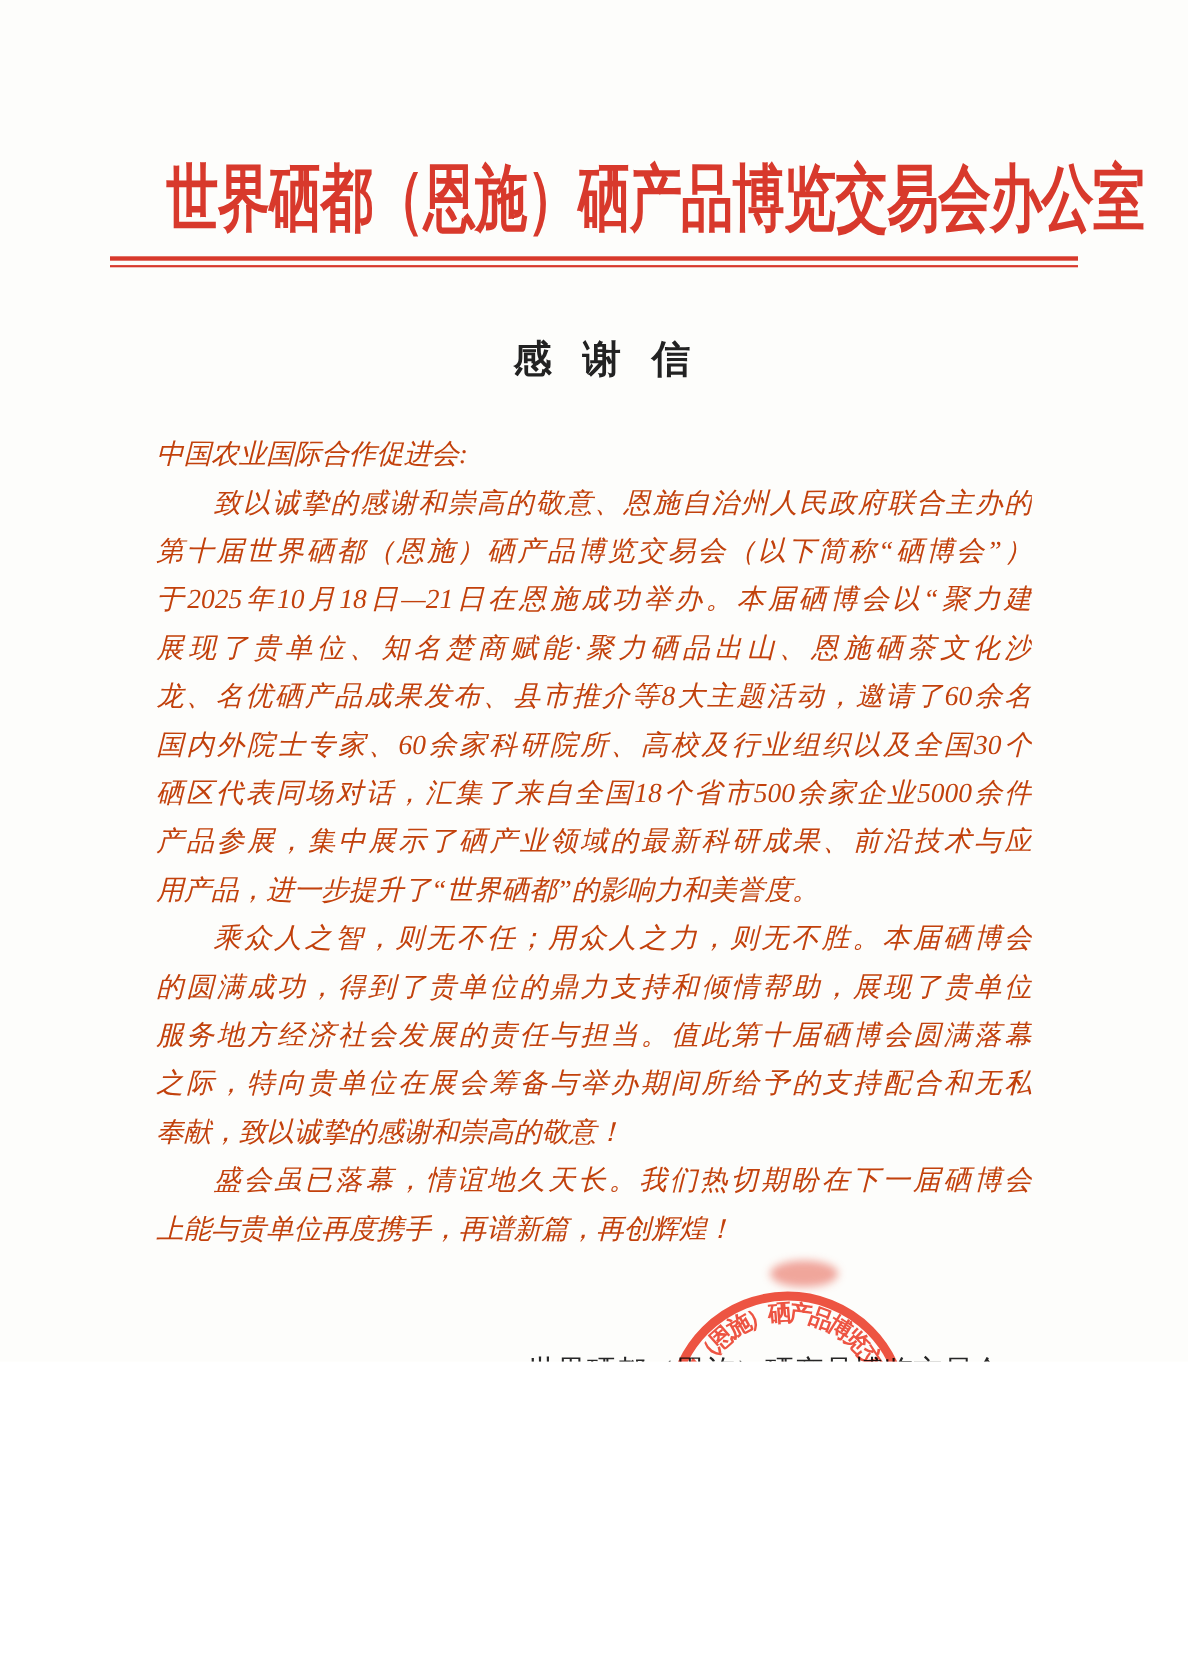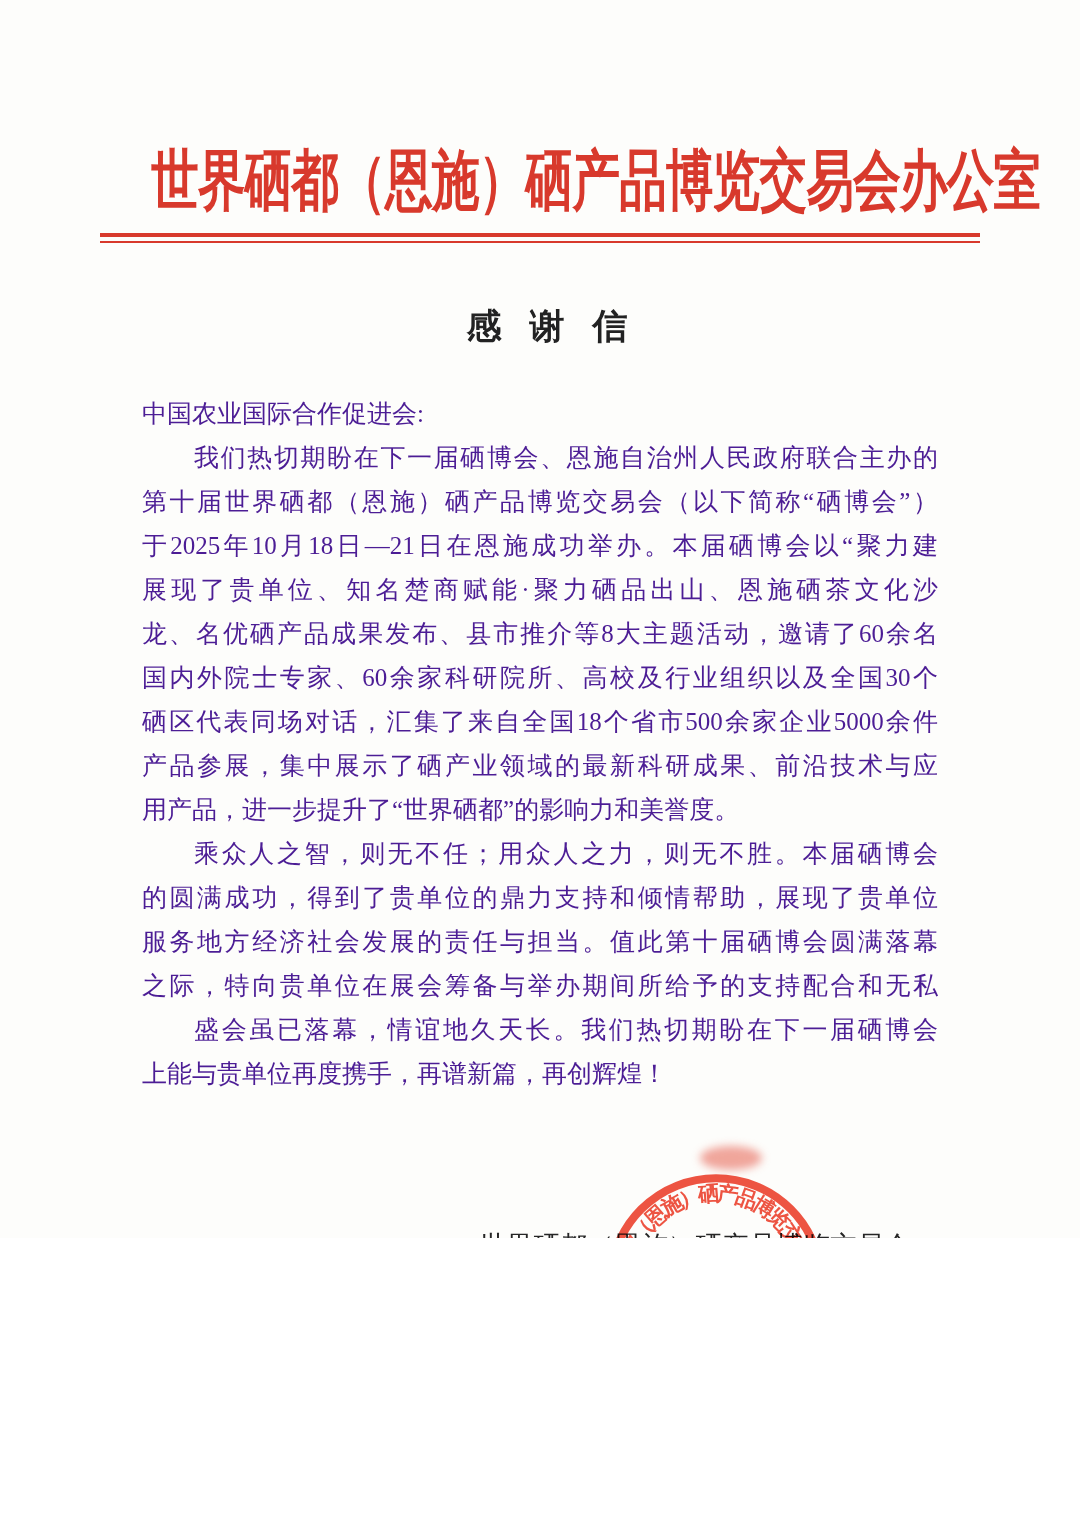--- a/index.html
+++ b/index.html
@@ -21,21 +21,21 @@
   .rule.h-thin  { top:241px; left:100px; width:880px; height:2px; }
   .rule.f-thin  { top:1402px; left:95px; width:880px; height:2px; }
   .rule.f-thick { top:1408px; left:95px; width:880px; height:4px; }
   .letter-title {
     position:absolute; top:303px; left:0; width:1080px;
     text-align:center; font-size:35px; font-weight:bold; color:#222;
     letter-spacing:28px; text-indent:28px; white-space:nowrap;padding-left:14px;
   }
   .body-block {
     position:absolute; top:392px; left:142px; width:796px;
-    font-size:25px; line-height:44px; color:#4c1d95;
+    font-size:25px; line-height:44px; color:#c2410c;font-style:italic;
   }
   .bline {
     height:44px; overflow:hidden;
     text-align:justify; text-align-last:justify; text-justify:inter-character;
   }
   .bline.end { text-align-last:left; }
   .bline.indent { text-indent:52px; }
   .salutation { height:44px; text-align:left; }
   .sig {
     position:absolute; left:455px; width:480px; text-align:center;
@@ -61,33 +61,34 @@
 
   <div class="letterhead-title">世界硒都（恩施）硒产品博览交易会办公室</div>
 
   <div class="rule h-thick"></div>
   <div class="rule h-thin"></div>
 
   <div class="letter-title">感谢信</div>
 
   <div class="body-block">
     <div class="salutation">中国农业国际合作促进会:</div>
-    <div class="bline indent">我们热切期盼在下一届硒博会、恩施自治州人民政府联合主办的</div>
+    <div class="bline indent">致以诚挚的感谢和崇高的敬意、恩施自治州人民政府联合主办的</div>
     <div class="bline">第十届世界硒都（恩施）硒产品博览交易会（以下简称“硒博会”）</div>
     <div class="bline">于2025年10月18日—21日在恩施成功举办。本届硒博会以“聚力建</div>
     <div class="bline">展现了贵单位、知名楚商赋能·聚力硒品出山、恩施硒茶文化沙</div>
     <div class="bline">龙、名优硒产品成果发布、县市推介等8大主题活动，邀请了60余名</div>
     <div class="bline">国内外院士专家、60余家科研院所、高校及行业组织以及全国30个</div>
     <div class="bline">硒区代表同场对话，汇集了来自全国18个省市500余家企业5000余件</div>
     <div class="bline">产品参展，集中展示了硒产业领域的最新科研成果、前沿技术与应</div>
     <div class="bline end">用产品，进一步提升了“世界硒都”的影响力和美誉度。</div>
     <div class="bline indent">乘众人之智，则无不任；用众人之力，则无不胜。本届硒博会</div>
     <div class="bline">的圆满成功，得到了贵单位的鼎力支持和倾情帮助，展现了贵单位</div>
     <div class="bline">服务地方经济社会发展的责任与担当。值此第十届硒博会圆满落幕</div>
     <div class="bline">之际，特向贵单位在展会筹备与举办期间所给予的支持配合和无私</div>
+    <div class="bline end">奉献，致以诚挚的感谢和崇高的敬意！</div>
     <div class="bline indent">盛会虽已落幕，情谊地久天长。我们热切期盼在下一届硒博会</div>
     <div class="bline end">上能与贵单位再度携手，再谱新篇，再创辉煌！</div>
   </div>
 
   <div class="sig s1">世界硒都（恩施）硒产品博览交易会</div>
   <div class="sig s2">组委会办公室</div>
   <div class="sig s3">2025 年 10 月 22 日</div>
 
   <div class="seal-smudge"></div>
 

